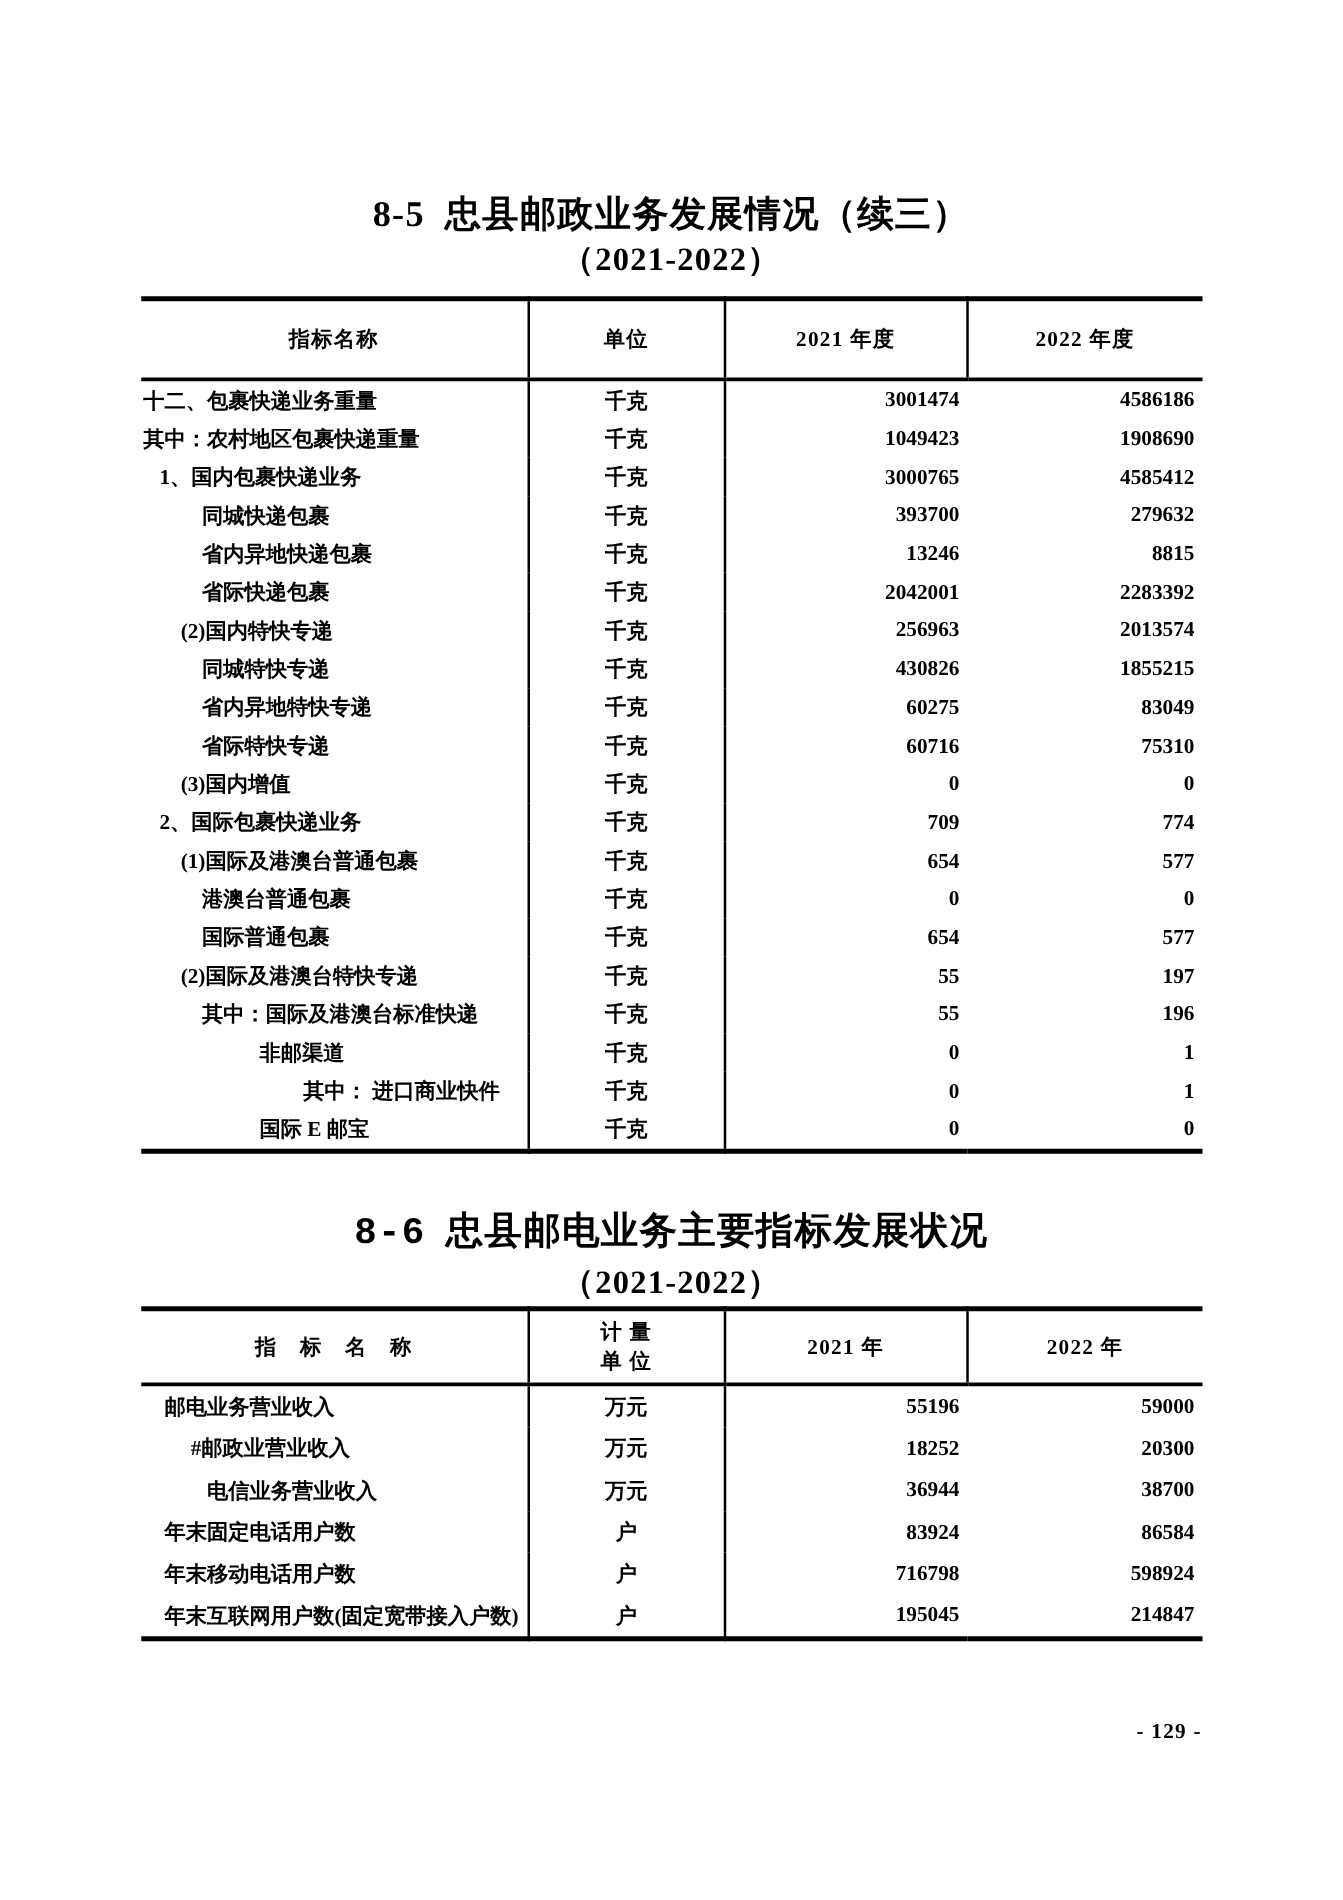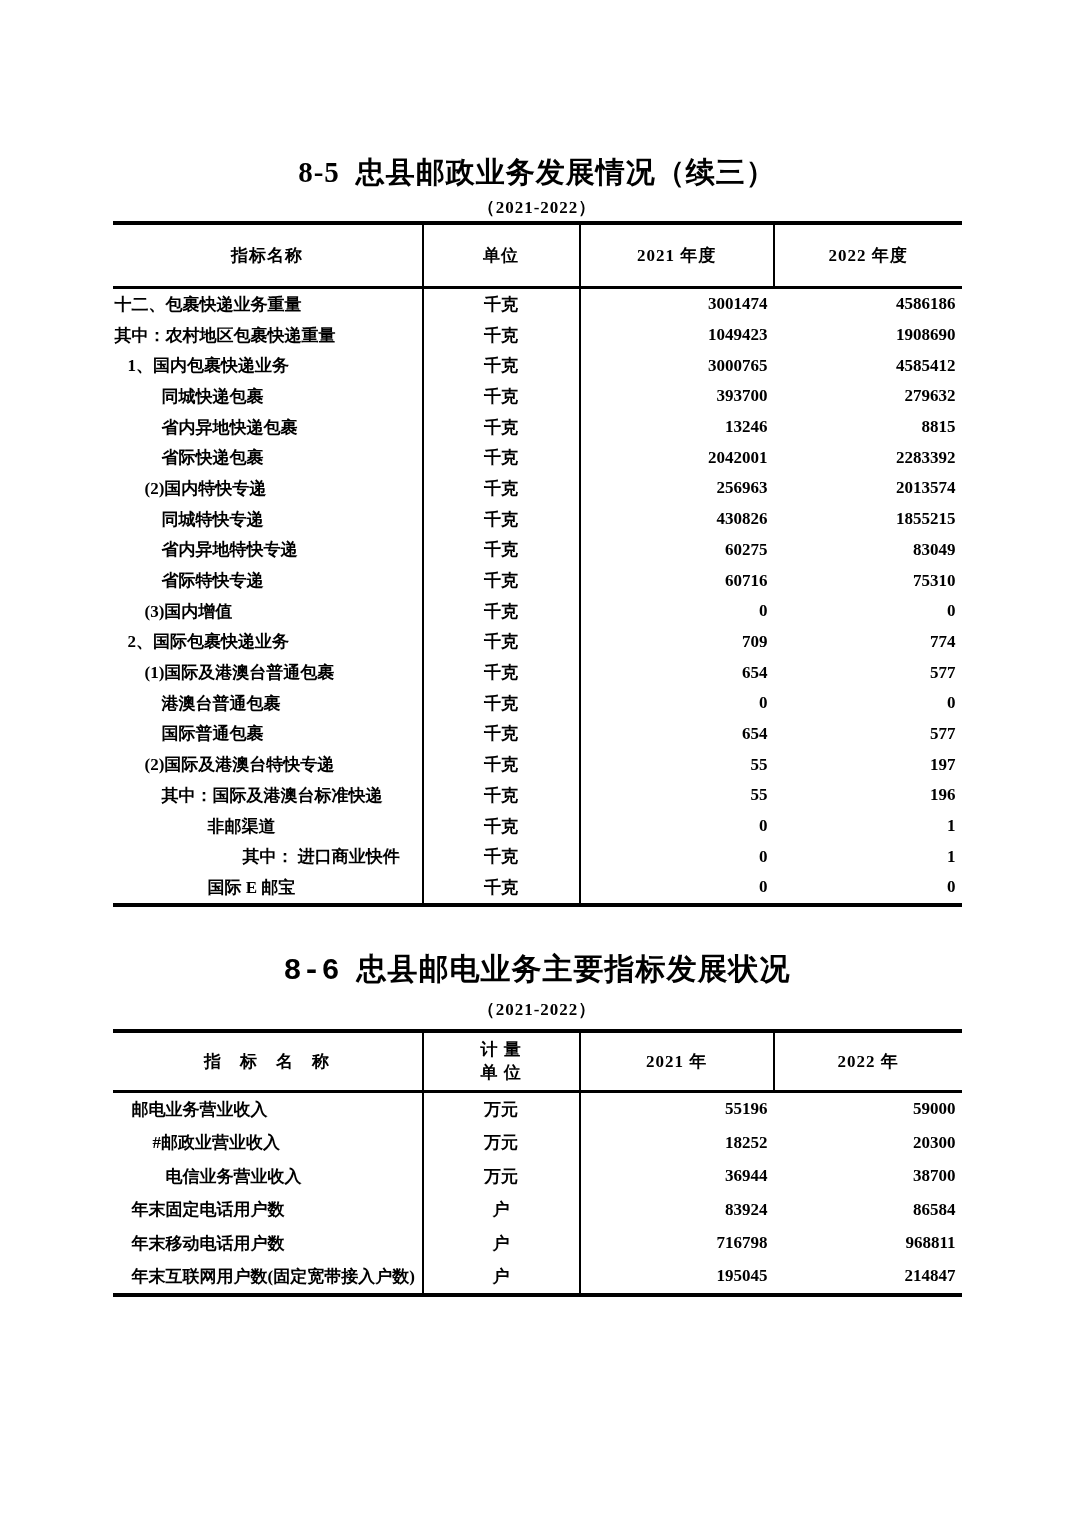--- a/index.html
+++ b/index.html
@@ -11,25 +11,25 @@
   }
   .sheet { width: 849px; margin: 0 auto; }
 
   .title {
     margin: 155px 0 0 0;
     font-size: 29px; line-height: 34px;
     display: flex; justify-content: center; align-items: baseline; gap: 16px;
     font-weight: 700; letter-spacing: 1px;
   }
   .title.second { margin-top: 47px; font-size: 30px; line-height: 35px; font-family: Liberation Mono, monospace; }
-  .subtitle { margin-top: 6px; text-align: center; font-size: 17px; line-height: 26px; letter-spacing: 1px; }
+  .subtitle { margin-top: 6px; text-align: center; font-size: 26px; line-height: 26px; letter-spacing: 1px; }
   .title.second + .subtitle { margin-top: 8px; }
 
   table.stat-table {
-    margin-top: 0; width: 849px;
+    margin-top: 16px; width: 849px;
     border-collapse: collapse; table-layout: fixed;
     border-top: 4px solid #000; border-bottom: 4px solid #000;
   }
   table.t2 { margin-top: 6px; }
 
   thead th {
     border-bottom: 3px solid #000;
     font-size: 17px; font-weight: 700; text-align: center; vertical-align: middle;
     padding: 0; letter-spacing: 1px;
   }
@@ -260,25 +260,26 @@
         <tr>
           <td class="label ind0">年末固定电话用户数</td>
           <td class="unit">户</td>
           <td class="num">83924</td>
           <td class="num">86584</td>
         </tr>
         <tr>
           <td class="label ind0">年末移动电话用户数</td>
           <td class="unit">户</td>
           <td class="num">716798</td>
-          <td class="num">968811</td>
+          <td class="num">598924</td>
         </tr>
         <tr>
           <td class="label ind0">年末互联网用户数(固定宽带接入户数)</td>
           <td class="unit">户</td>
           <td class="num">195045</td>
           <td class="num">214847</td>
         </tr>
       </tbody>
   </table>
 
+  <div class="page-number">- 129 -</div>
 
 </div>
 
 </body></html>

